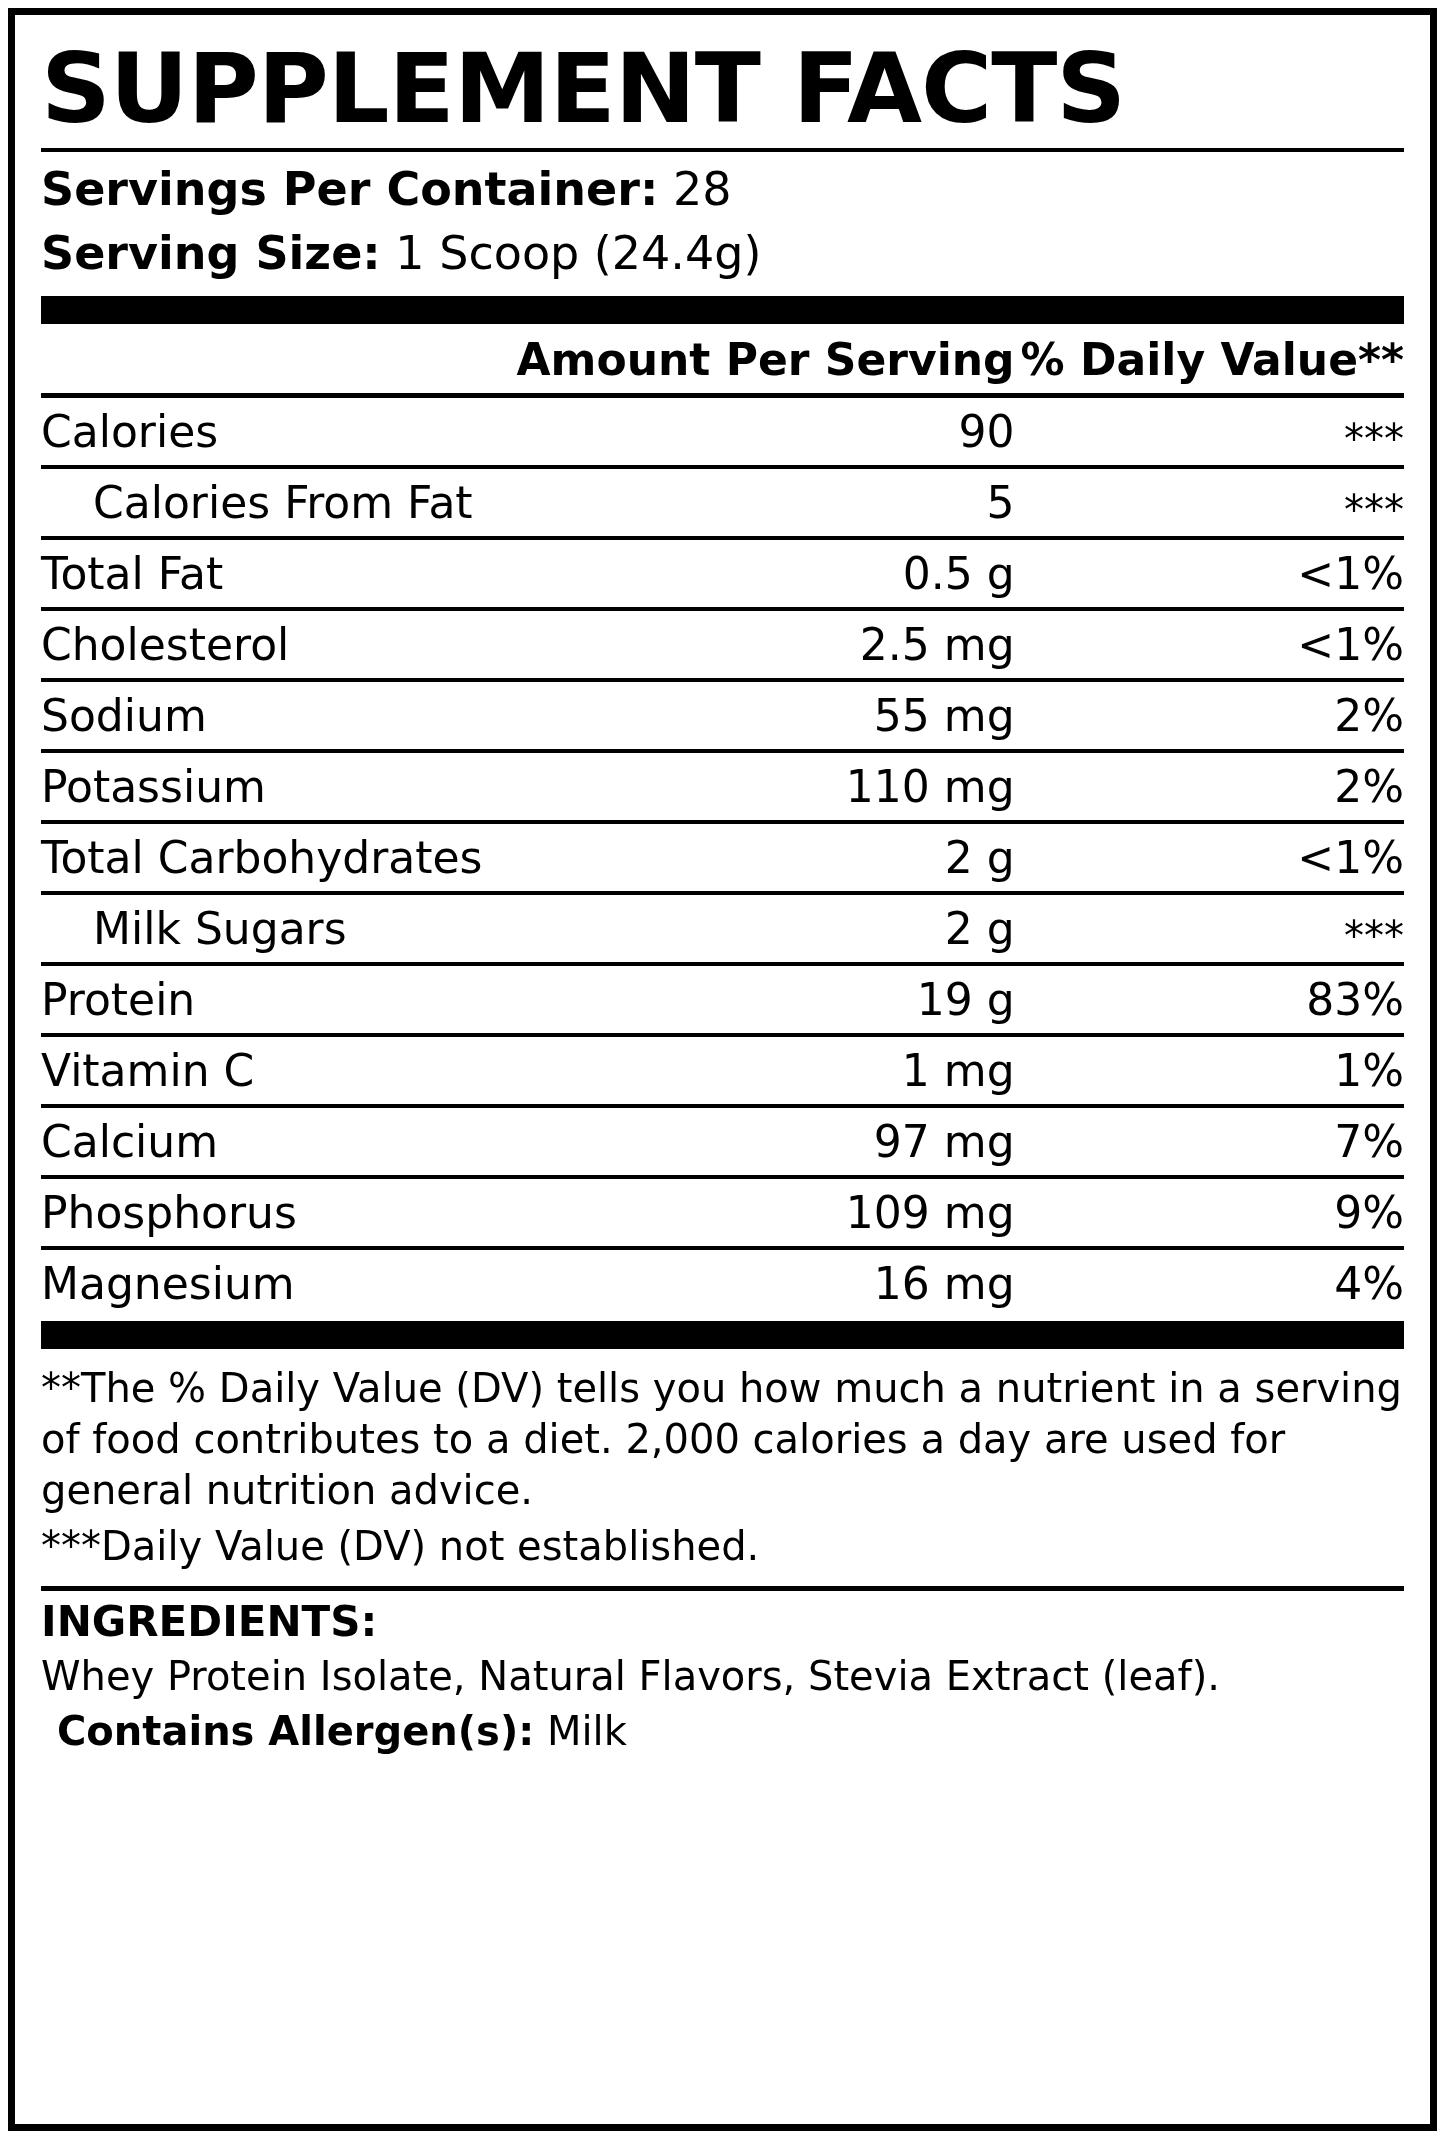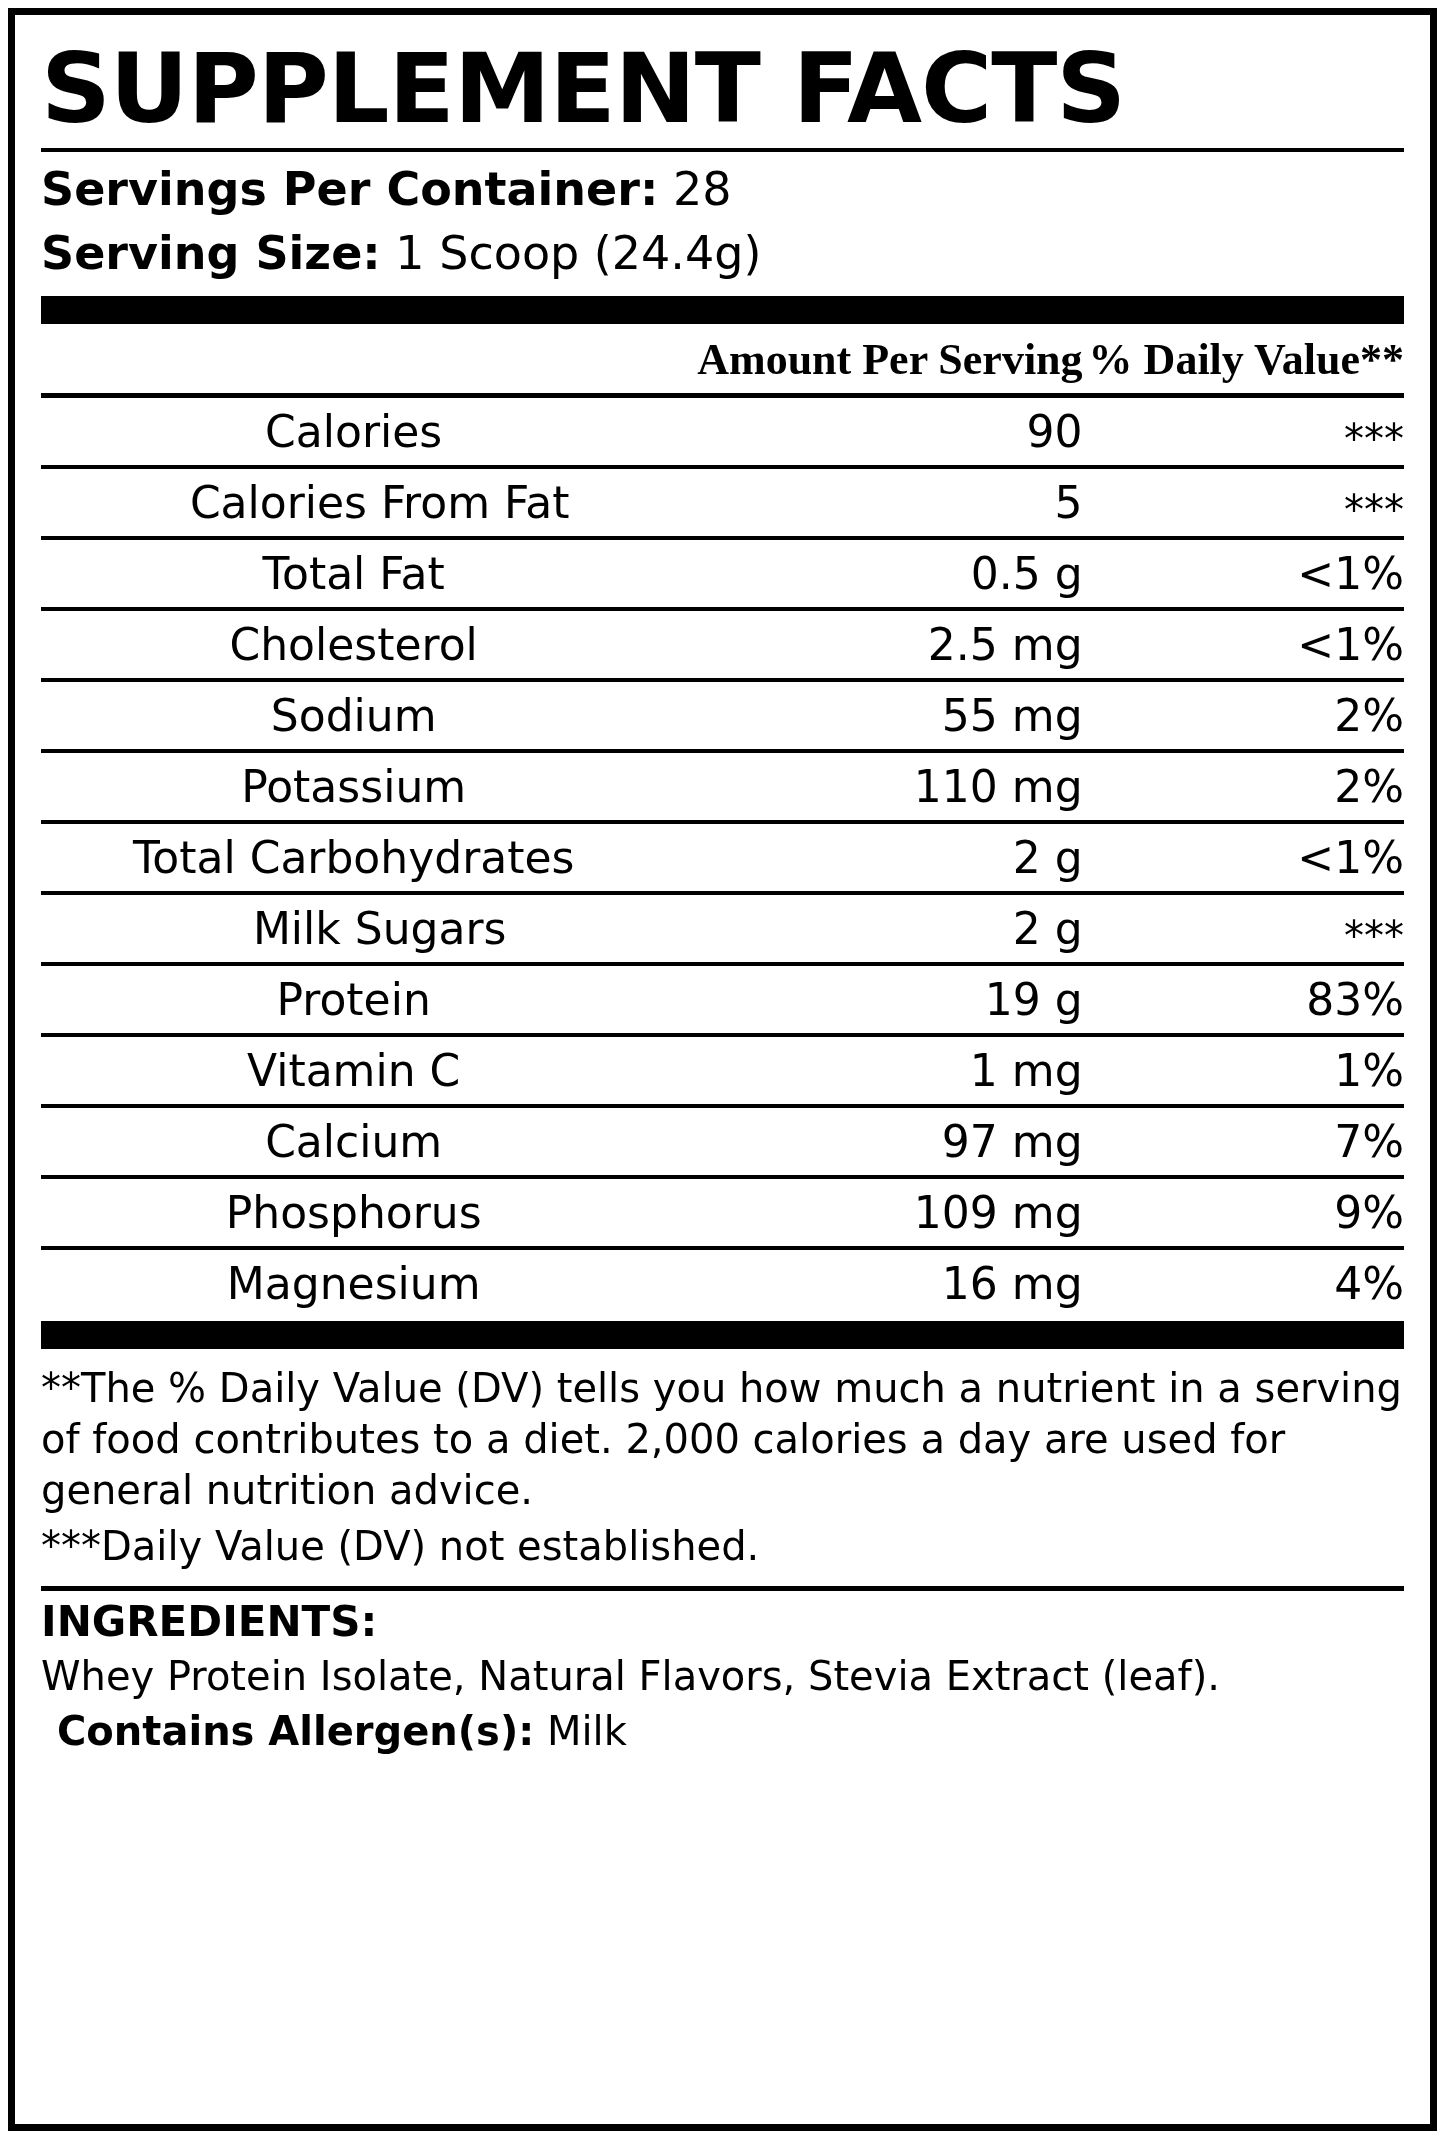--- a/index.html
+++ b/index.html
@@ -74,21 +74,21 @@
   }
   table.facts tr.head td {
     border-bottom: 5px solid #000000;
     font-weight: 700;
     padding-top: 10px;
   }
   table.facts tr.last td {
     border-bottom: none;
   }
   .c-name {
-    text-align: center;
+    text-align: left;
     width: 46%;
     white-space: nowrap;
   }
   .c-amt {
     text-align: right;
     width: 31%;
     white-space: nowrap;
     padding-right: 6px !important;
   }
   .c-dv {
@@ -99,21 +99,20 @@
   .indent {
     padding-left: 52px !important;
   }
   .stars {
     font-size: 40px;
     vertical-align: top;
     line-height: 0.9;
   }
   .head .c-amt, .head .c-dv {
     font-weight: 700;
-    font-family: Liberation Serif, serif;
   }
   .footnotes {
     font-size: 40px;
     line-height: 1.28;
     margin: 14px 0 0 0;
   }
   .footnotes p {
     margin: 0 0 4px 0;
   }
   .ing-rule {

